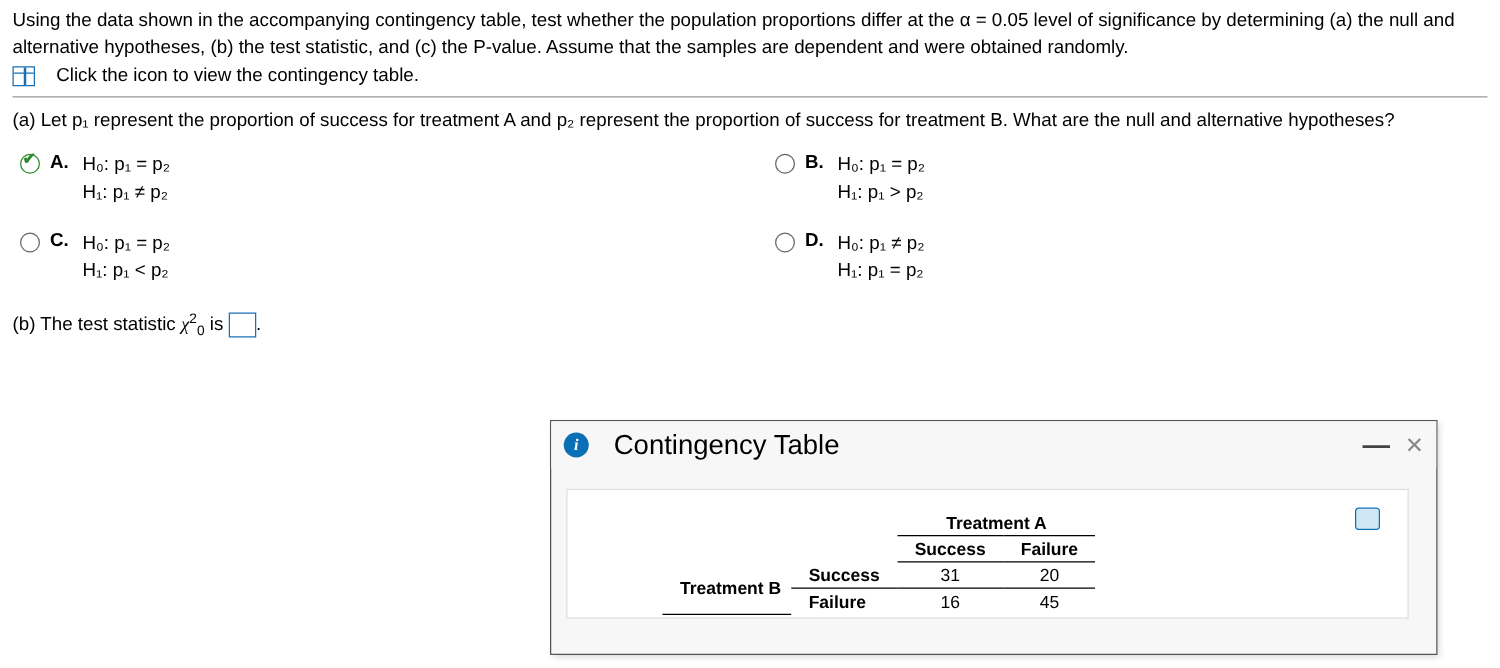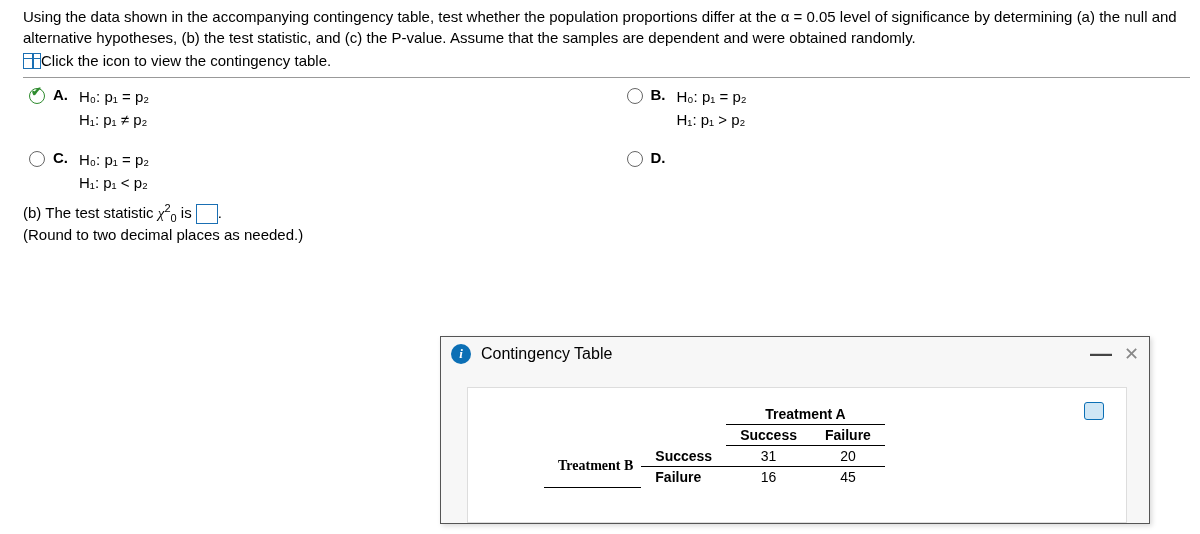--- a/index.html
+++ b/index.html
@@ -4,23 +4,23 @@
 <style>
   * { box-sizing: border-box; }
   body {
     margin: 0;
     font-family: Arial, Helvetica, sans-serif;
     font-size: 15px;
     color: #000;
     background: #fff;
     width: 1200px;
   }
-  .content { padding: 6px 10px 10px 23px; }
+  .content { padding: 6px 10px 10px 10px; }
   .problem-text { line-height: 1.4; }
-  .icon-row { display: flex; align-items: center; gap: 0; margin-top: 4px; }
+  .icon-row { display: flex; align-items: center; gap: 17px; margin-top: 4px; }
   .table-icon {
     width: 18px; height: 16px;
     border: 1.5px solid #1a6fb3;
     display: inline-block;
     position: relative;
   }
   .table-icon::before, .table-icon::after {
     content: ""; position: absolute; background: #1a6fb3;
   }
   .table-icon::before { top: 4px; left: 0; right: 0; height: 1.5px; }
@@ -34,21 +34,21 @@
     border: 1.5px solid #666; flex-shrink: 0; margin-top: 2px;
     position: relative;
   }
   .radio.checked { border-color: #2e8b2e; }
   .radio.checked::after {
     content: "✔"; color: #2e8b2e; font-weight: bold; font-size: 13px;
     position: absolute; top: -5px; left: 1px;
   }
   .opt-label { font-weight: bold; min-width: 18px; }
   .hyp { line-height: 1.5; }
-  .part-b { margin-top: 8px; }
+  .part-b { margin-top: 20px; }
   .chi { font-family: 'Times New Roman', serif; font-style: italic; }
   .sup { font-size: 11px; vertical-align: super; }
   .sub { font-size: 11px; vertical-align: sub; }
   .answer-box {
     display: inline-block; width: 22px; height: 20px;
     border: 1px solid #1a6fb3; vertical-align: middle;
   }
   .subtext { line-height: 1.5; }
 
   
@@ -65,59 +65,60 @@
     padding: 6px 10px;
     background: #f7f7f7;
   }
   .info-icon {
     width: 20px; height: 20px; border-radius: 50%;
     background: #0b6fb5; color: #fff; font-weight: bold;
     display: flex; align-items: center; justify-content: center;
     font-size: 13px; font-style: italic; font-family: serif;
     flex-shrink: 0;
   }
-  .popup-title { margin-left: 10px; font-size: 16px; flex: 1; }
+  .popup-title { margin-left: 20px; font-size: 22px; flex: 1; }
   .minimize { font-size: 22px; font-weight: bold; color: #444; margin-right: 12px; cursor: default; line-height: 10px; }
   .close-x { color: #888; font-size: 18px; cursor: default; }
   .popup-body {
-    margin: 16px 22px 0 26px;
+    margin: 16px 22px 0 12px;
     background: #fff;
-    height: 136px;
+    height: 104px;
     position: relative;
     border: 1px solid #ddd;
   }
   .ctable {
     position: absolute; top: 16px; left: 76px;
     font-size: 14px;
   }
   .ctable table { border-collapse: collapse; }
   .ctable td, .ctable th { padding: 2px 14px; text-align: center; }
   .ctable .hdr-top { border-bottom: 1.5px solid #000; }
   .ctable .hdr-sub th { border-bottom: 1.5px solid #000; font-weight: bold; }
   .ctable .rows td:nth-child(2), .ctable .rows td:nth-child(3) { text-align: center; }
   .ctable .rowlabel { font-weight: bold; text-align: left; }
-  .ctable .sidehdr { font-weight: bold; padding-right: 8px; font-family: Liberation Serif, serif; }
+  .ctable .sidehdr { font-weight: bold; padding-right: 8px; }
   .ctable .linebelow td:nth-child(1) { border-bottom: 1.5px solid #000; }
   .print-icon {
     position: absolute; top: 14px; right: 22px;
     width: 20px; height: 18px;
     border: 1.5px solid #0b6fb5; border-radius: 3px;
     background: linear-gradient(#cfe6f5,#cfe6f5);
   }
 </style>
 </head>
 <body>
 
 <div class="content">
   <div class="problem-text">Using the data shown in the accompanying contingency table, test whether the population proportions differ at the α = 0.05 level of significance by determining (a) the null and alternative hypotheses, (b) the test statistic, and (c) the P-value. Assume that the samples are dependent and were obtained randomly.</div>
   <div class="icon-row">
     <span class="table-icon"></span>
     <span>Click the icon to view the contingency table.</span>
   </div>
   <hr class="divider">
+  <div class="part-a">(a) Let p₁ represent the proportion of success for treatment A and p₂ represent the proportion of success for treatment B. What are the null and alternative hypotheses?</div>
 
   <div class="options">
     <div class="option">
       <span class="radio checked"></span>
       <span class="opt-label">A.</span>
       <span class="hyp">
         <span>H₀: p₁ = p₂</span><br>
         <span>H₁: p₁ ≠ p₂</span>
       </span>
     </div>
@@ -133,29 +134,32 @@
       <span class="radio"></span>
       <span class="opt-label">C.</span>
       <span class="hyp">
         <span>H₀: p₁ = p₂</span><br>
         <span>H₁: p₁ &lt; p₂</span>
       </span>
     </div>
     <div class="option">
       <span class="radio"></span>
       <span class="opt-label">D.</span>
+      <span class="hyp">
+        <span>H₀: p₁ ≠ p₂</span><br>
+        <span>H₁: p₁ = p₂</span>
+      </span>
     </div>
   </div>
 
   <div class="part-b">
     <span>(b) The test statistic </span>
     <span class="chi">χ</span><span class="sup">2</span><span class="sub">0</span>
     <span> is </span>
     <span class="answer-box"></span><span>.</span>
-    <div class="subtext">(Round to two decimal places as needed.)</div>
   </div>
 </div>
 
 <div class="popup">
   <div class="popup-header">
     <span class="info-icon">i</span>
     <span class="popup-title">Contingency Table</span>
     <span class="minimize">—</span>
     <span class="close-x">✕</span>
   </div>

